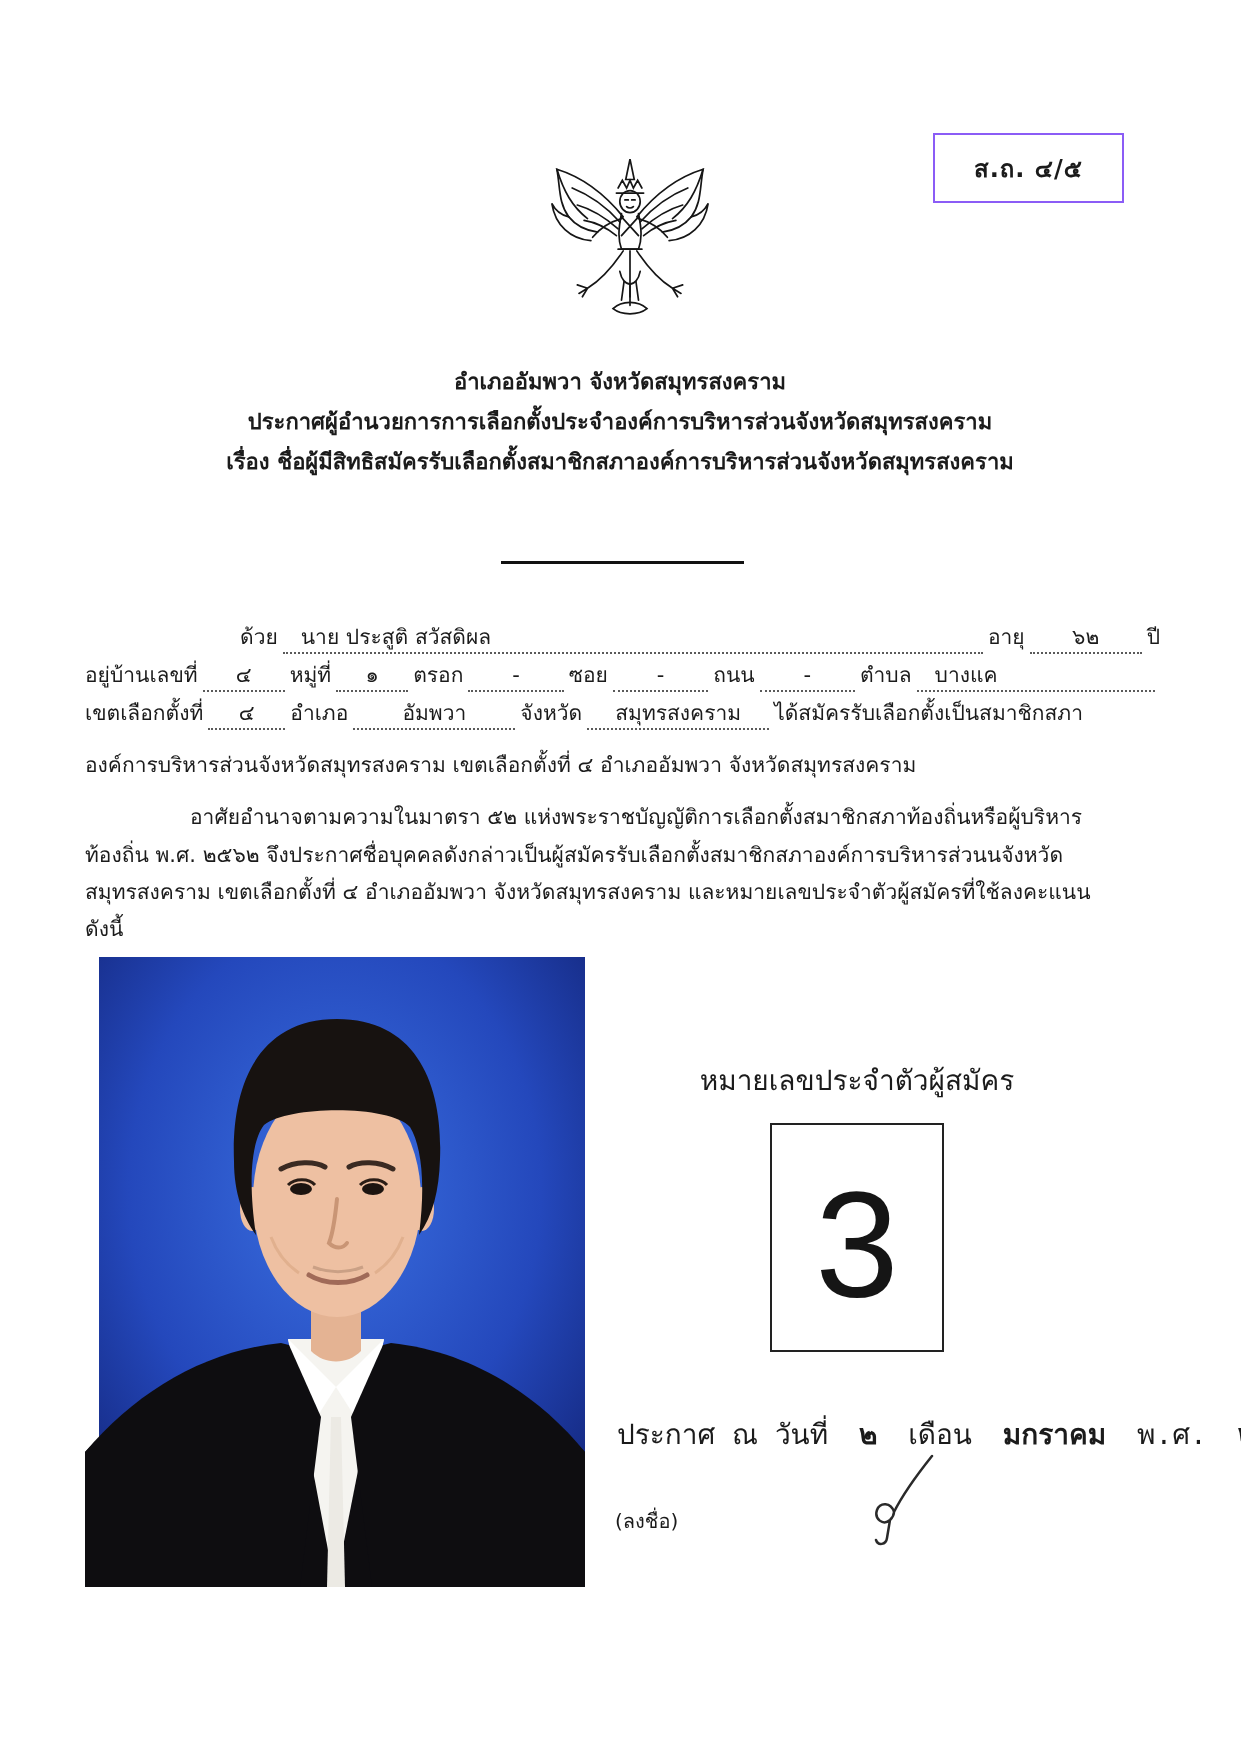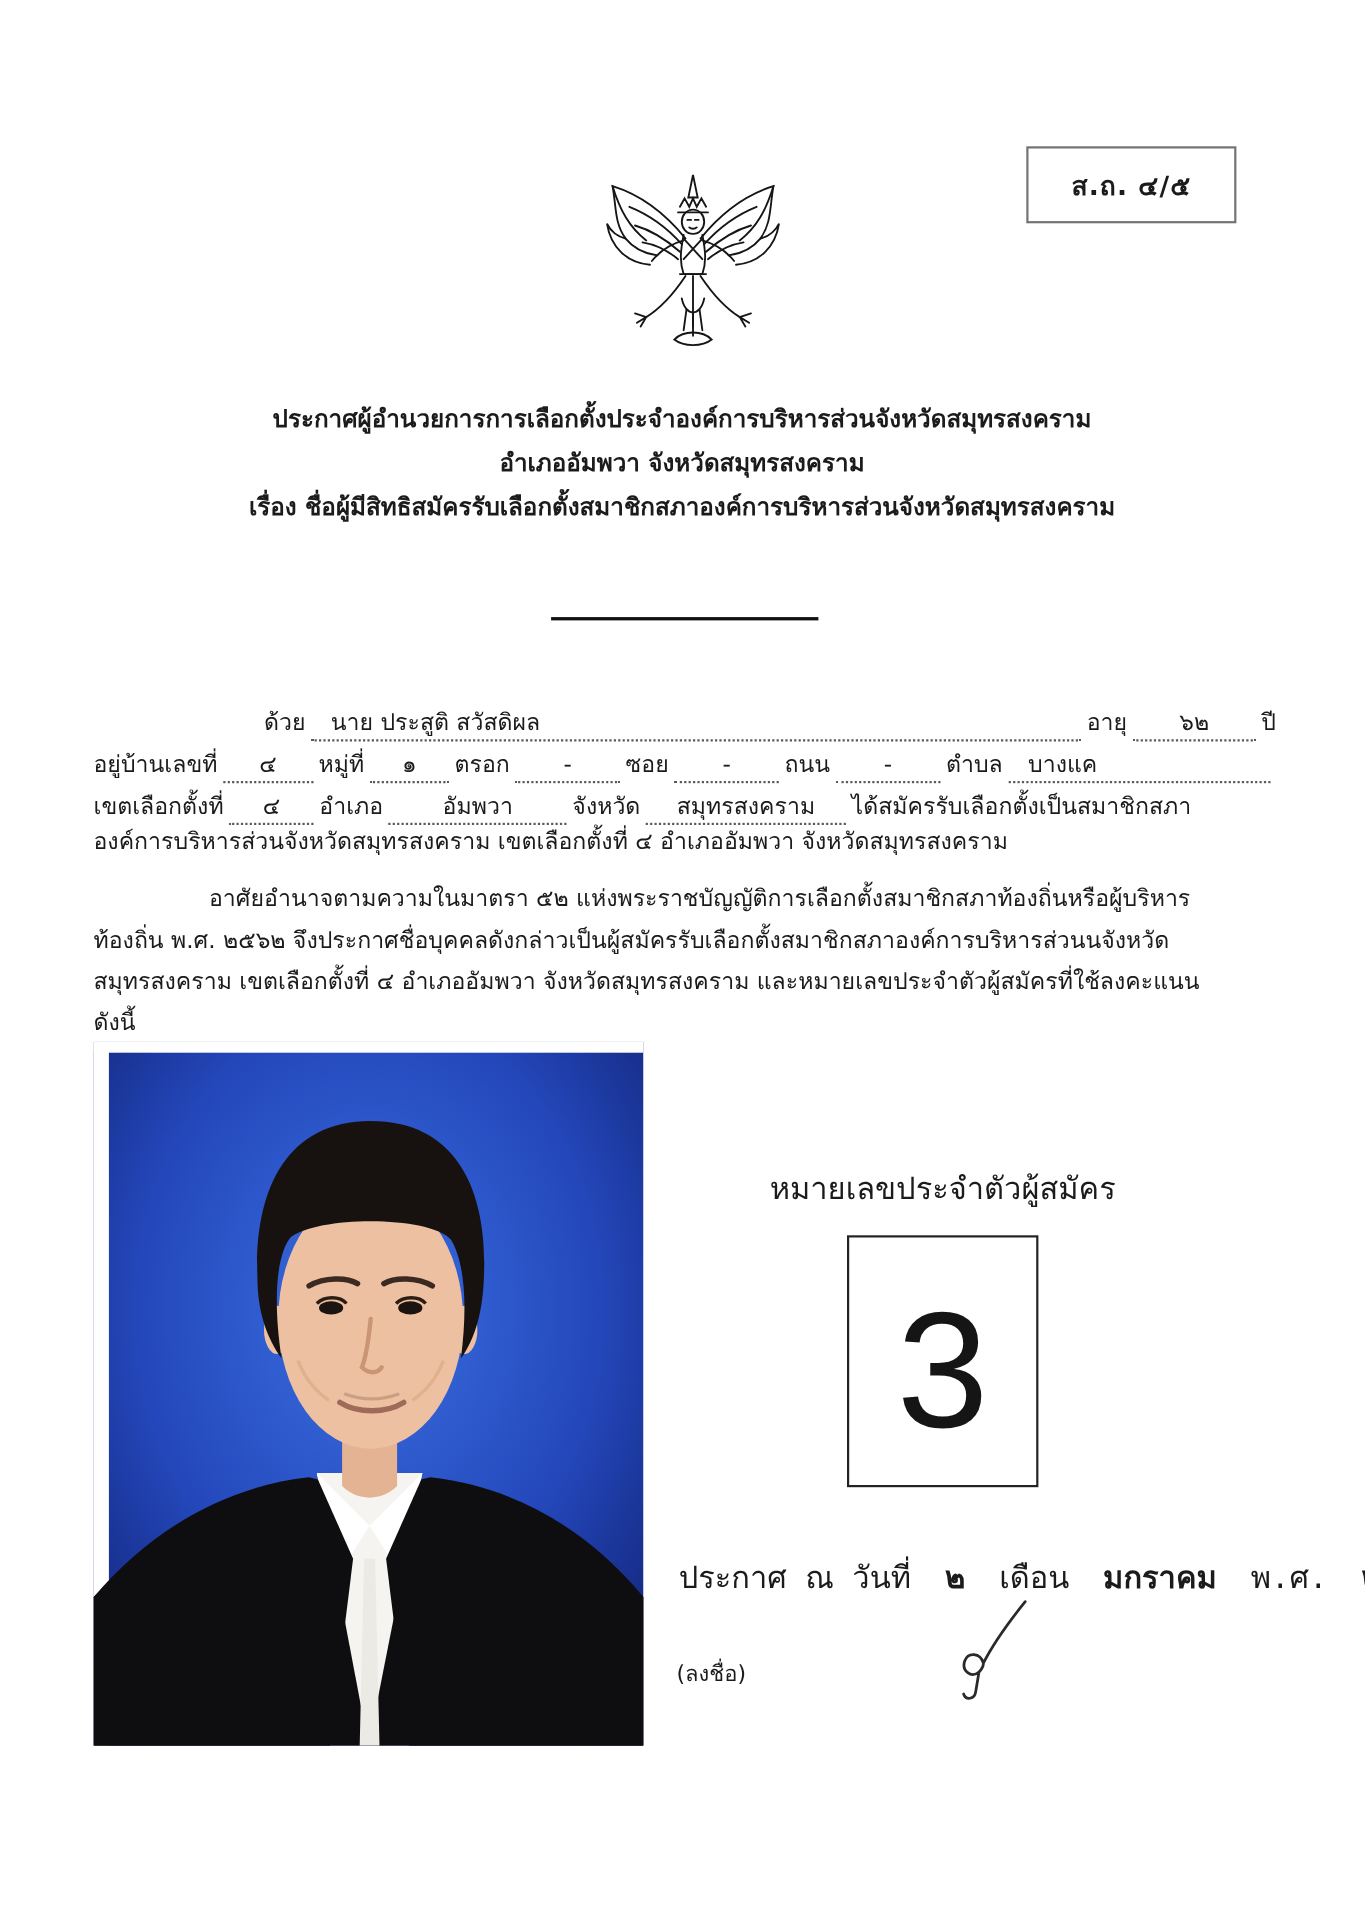--- a/index.html
+++ b/index.html
@@ -6,34 +6,34 @@
   .page{
     position:relative;width:1241px;height:1755px;margin:0 auto;
     background:#ffffff;overflow:hidden;
     font-family:"DejaVu Sans","Liberation Sans",sans-serif;
     color:#1b1b1b;
   }
   .abs{position:absolute;}
   
   .formbox{
     left:933px;top:133px;width:187px;height:66px;
-    border:2px solid #737373;display:flex;align-items:center;justify-content:center;
+    border:2px solid #8b5cf6;display:flex;align-items:center;justify-content:center;
     font-size:24px;font-weight:600;letter-spacing:1px;
   }
   
   .emblem{left:545px;top:148px;width:170px;height:182px;}
   
   .titleblock{left:80px;top:362px;width:1080px;text-align:center;}
   .titleblock div{height:40px;line-height:40px;font-size:22px;font-weight:bold;}
   .divider{left:501px;top:561px;width:243px;border-top:3px solid #111;height:0;}
   
   .line{
     position:absolute;left:85px;width:1075px;height:30px;
     display:flex;align-items:baseline;white-space:nowrap;
-    font-size:21px;line-height:30px;margin-top:20px;
+    font-size:21px;line-height:30px;
   }
   .indent{padding-left:155px;box-sizing:border-box;}
   .dot{
     border-bottom:2px dotted #5a5a5a;text-align:center;
     padding:0 6px;margin:0 5px;min-width:40px;
   }
   .dot.left{text-align:left;padding-left:18px;}
   .grow{flex:1 1 auto;}
   .plain{position:absolute;left:85px;font-size:21px;line-height:30px;white-space:nowrap;margin-top:14px;}
   
@@ -108,22 +108,22 @@
       <path d="M108,114 C120,132 134,148 150,158 M150,158 L162,154 M150,158 L160,164 M150,158 L156,168"></path>
 
       <path d="M100,114 L100,168"></path>
       <path d="M88,138 C92,158 108,158 112,138"></path>
       <path d="M93,150 L90,172 M100,154 L100,178 M107,150 L110,172"></path>
       <path d="M80,182 C90,172 110,172 120,182 C110,190 90,190 80,182 Z"></path>
     </g>
   </svg>
 
   <div class="abs titleblock">
+    <div>อำเภออัมพวา จังหวัดสมุทรสงคราม</div>
     <div>ประกาศผู้อำนวยการการเลือกตั้งประจำองค์การบริหารส่วนจังหวัดสมุทรสงคราม</div>
-    <div>อำเภออัมพวา จังหวัดสมุทรสงคราม</div>
     <div>เรื่อง ชื่อผู้มีสิทธิสมัครรับเลือกตั้งสมาชิกสภาองค์การบริหารส่วนจังหวัดสมุทรสงคราม</div>
   </div>
   <div class="abs divider"></div>
 
   <div class="line indent" style="top:622px">
     <span>ด้วย</span>
     <span class="dot left grow">นาย ประสูติ  สวัสดิผล</span>
     <span>อายุ</span>
     <span class="dot" style="width:100px">๖๒</span>
     <span>ปี</span>

